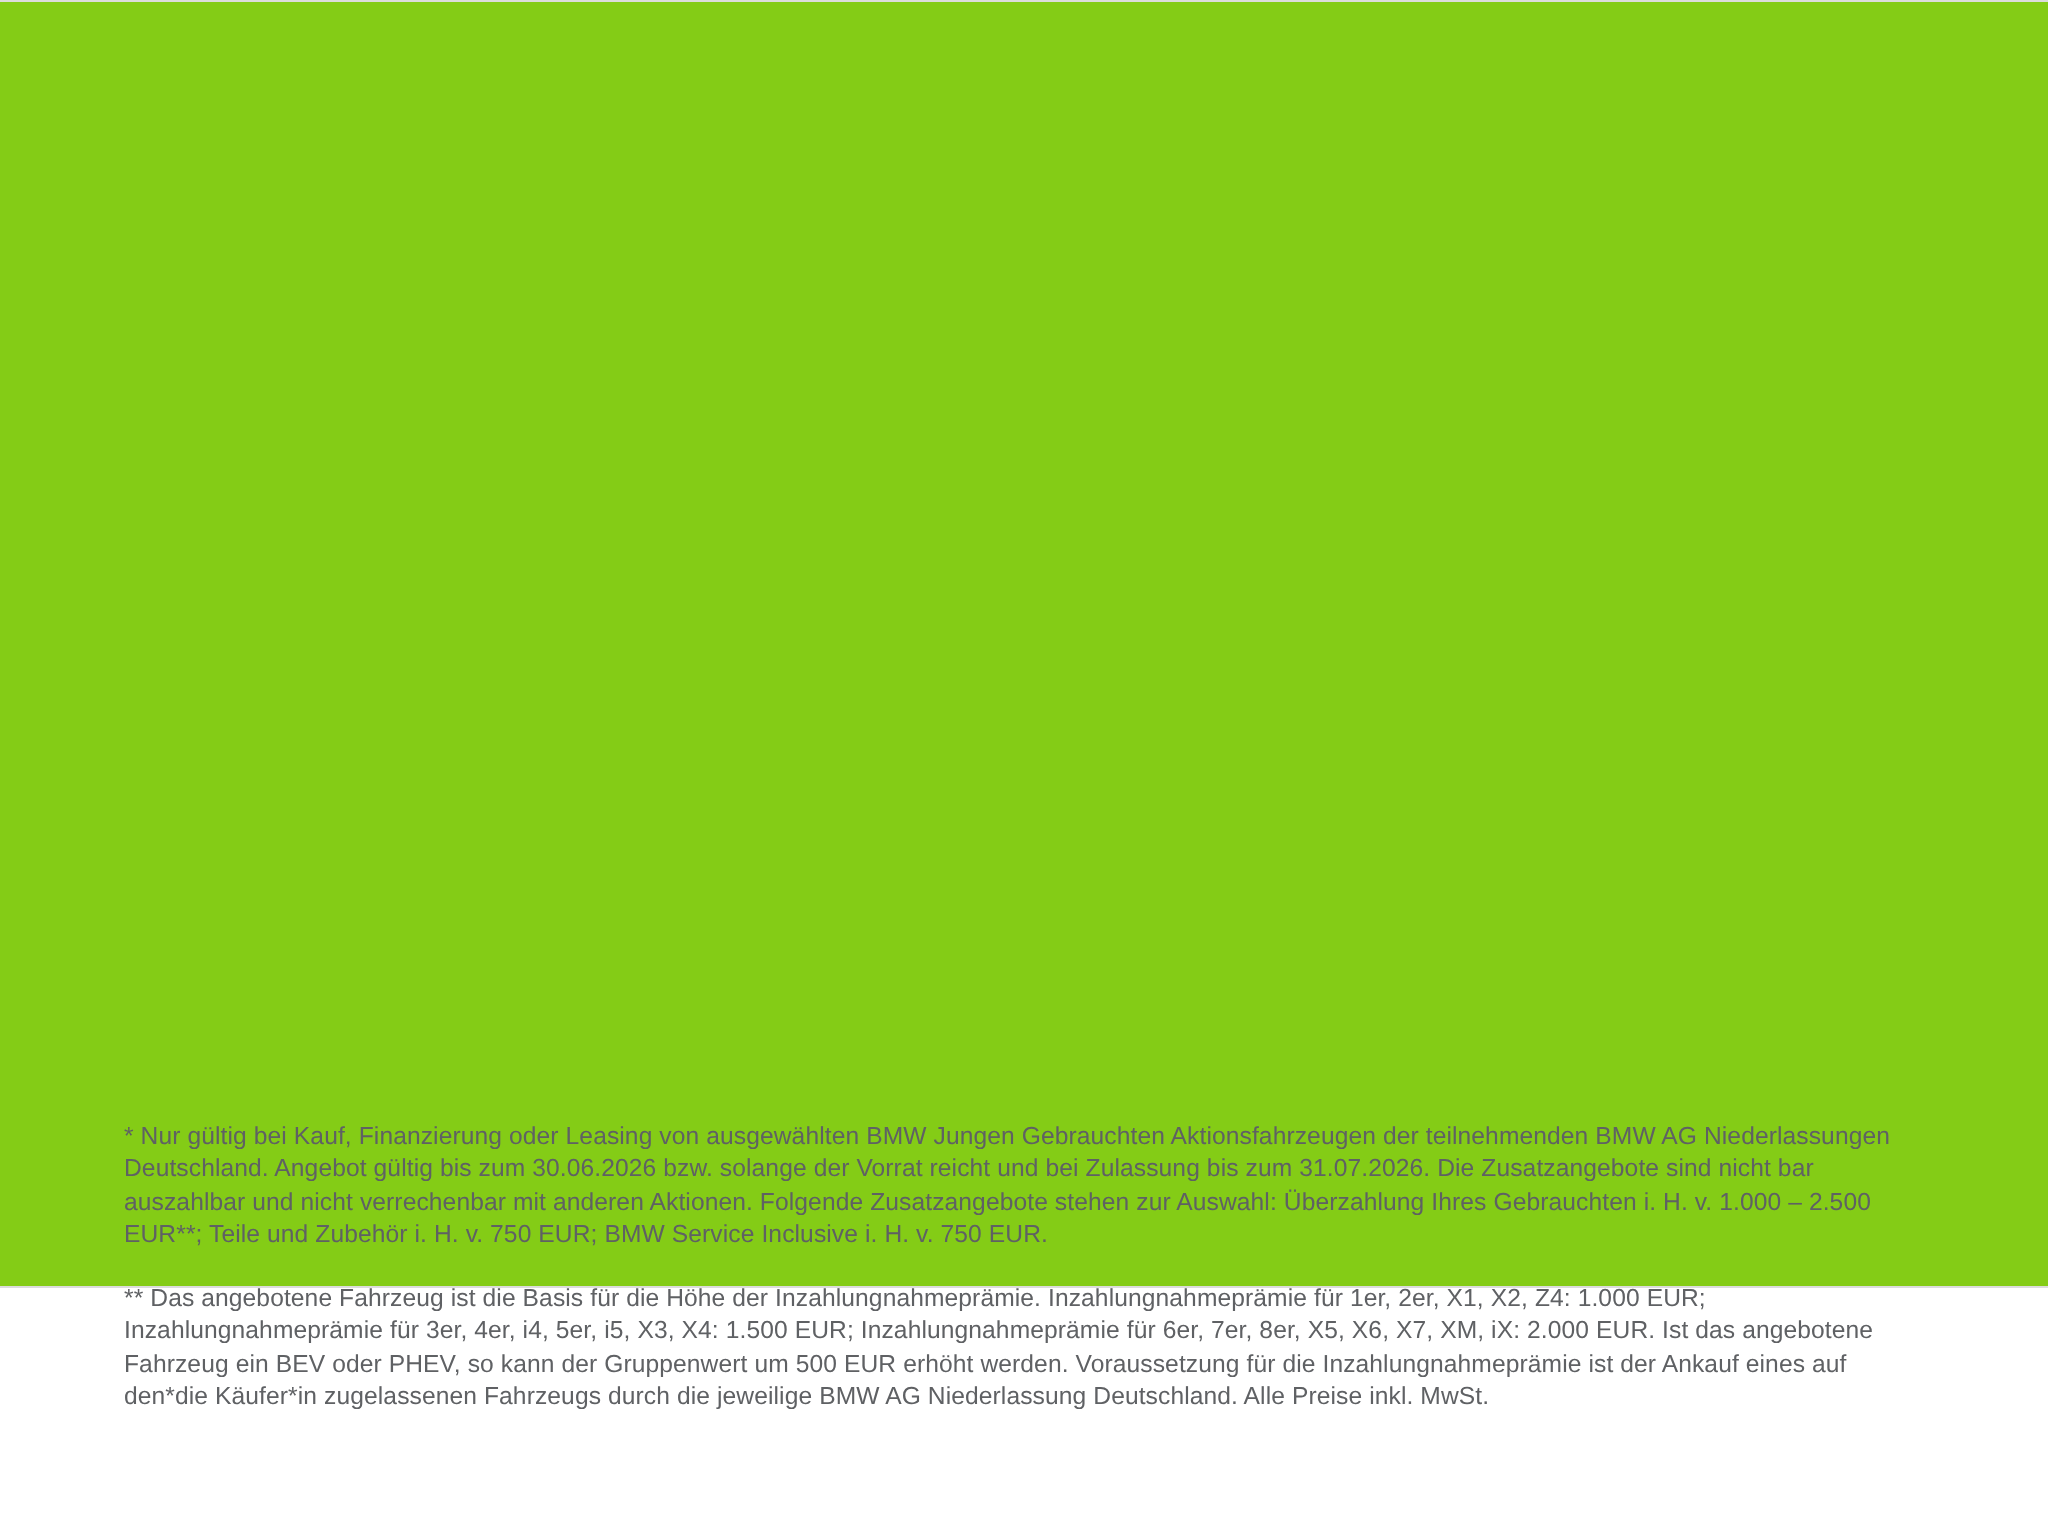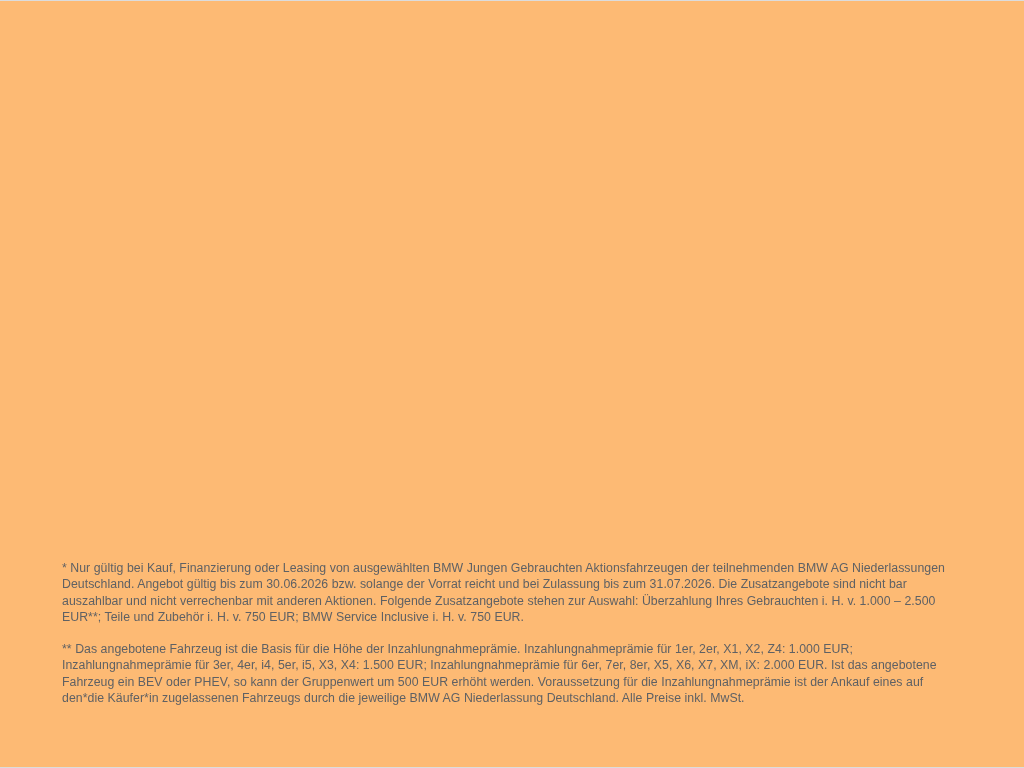--- a/index.html
+++ b/index.html
@@ -9,22 +9,22 @@
   body {
     width: 1024px;
     height: 768px;
     background: #ffffff;
     font-family: "Liberation Sans", sans-serif;
     overflow: hidden;
   }
   .page {
     position: relative;
     width: 1024px;
-    height: 768px;
-    background: #fdba74;
+    height: 644px;
+    background: #84cc16;
   }
   
   .edge-rule {
     position: absolute;
     left: 0;
     width: 1024px;
     height: 1px;
     background: #dcdcdc;
   }
   .edge-rule.top { top: 0; }

